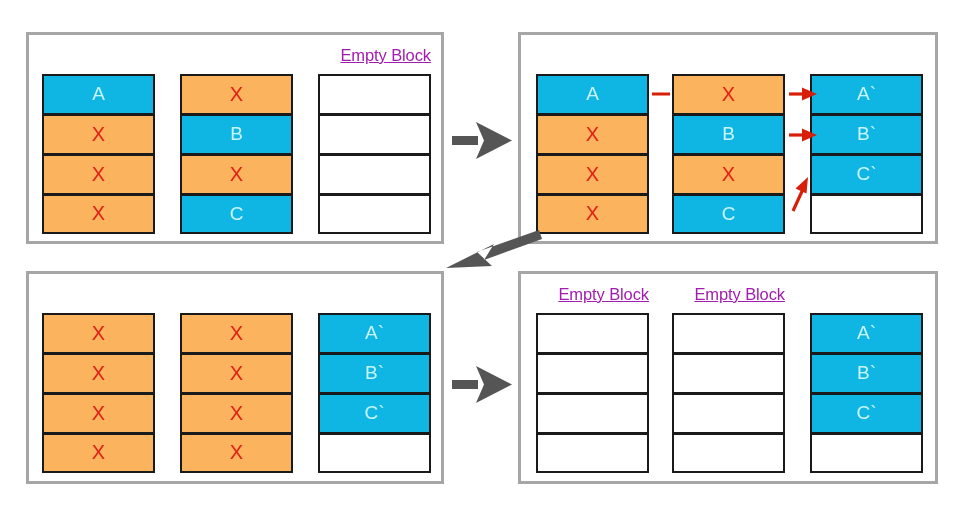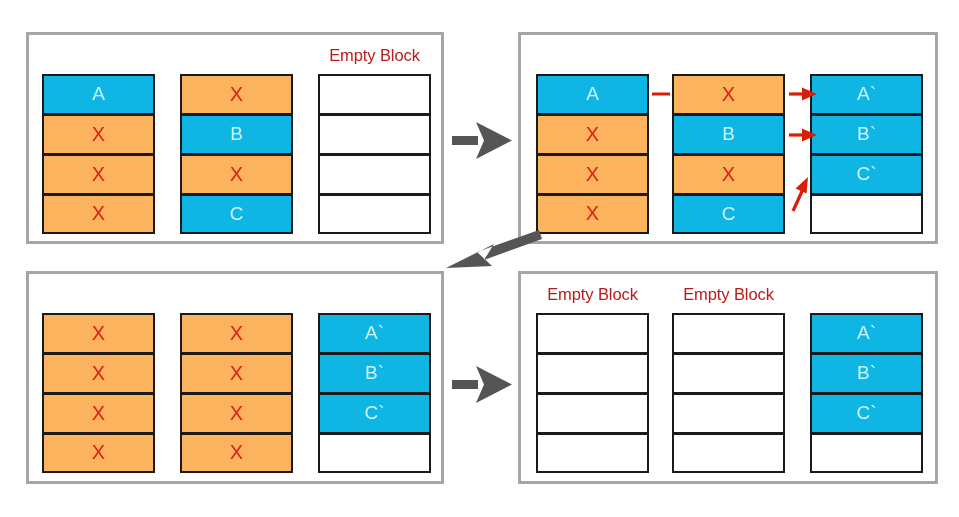--- a/index.html
+++ b/index.html
@@ -37,25 +37,26 @@
   
   .column {
     position: absolute;
     width: 113px;
   }
   .col-label {
     position: absolute;
     left: 0;
     top: -28px;
     width: 113px;
-    text-align: center;
+    text-align: right;
     font-size: 16.5px;
-    color: #b91c1c;
+    color: #a21caf;
     white-space: nowrap;
     letter-spacing: -0.1px;
+    text-decoration: underline;
   }
   .stack {
     position: absolute;
     left: 0;
     top: 0;
     width: 113px;
     box-sizing: border-box;
   }
   .block {
     position: relative;

